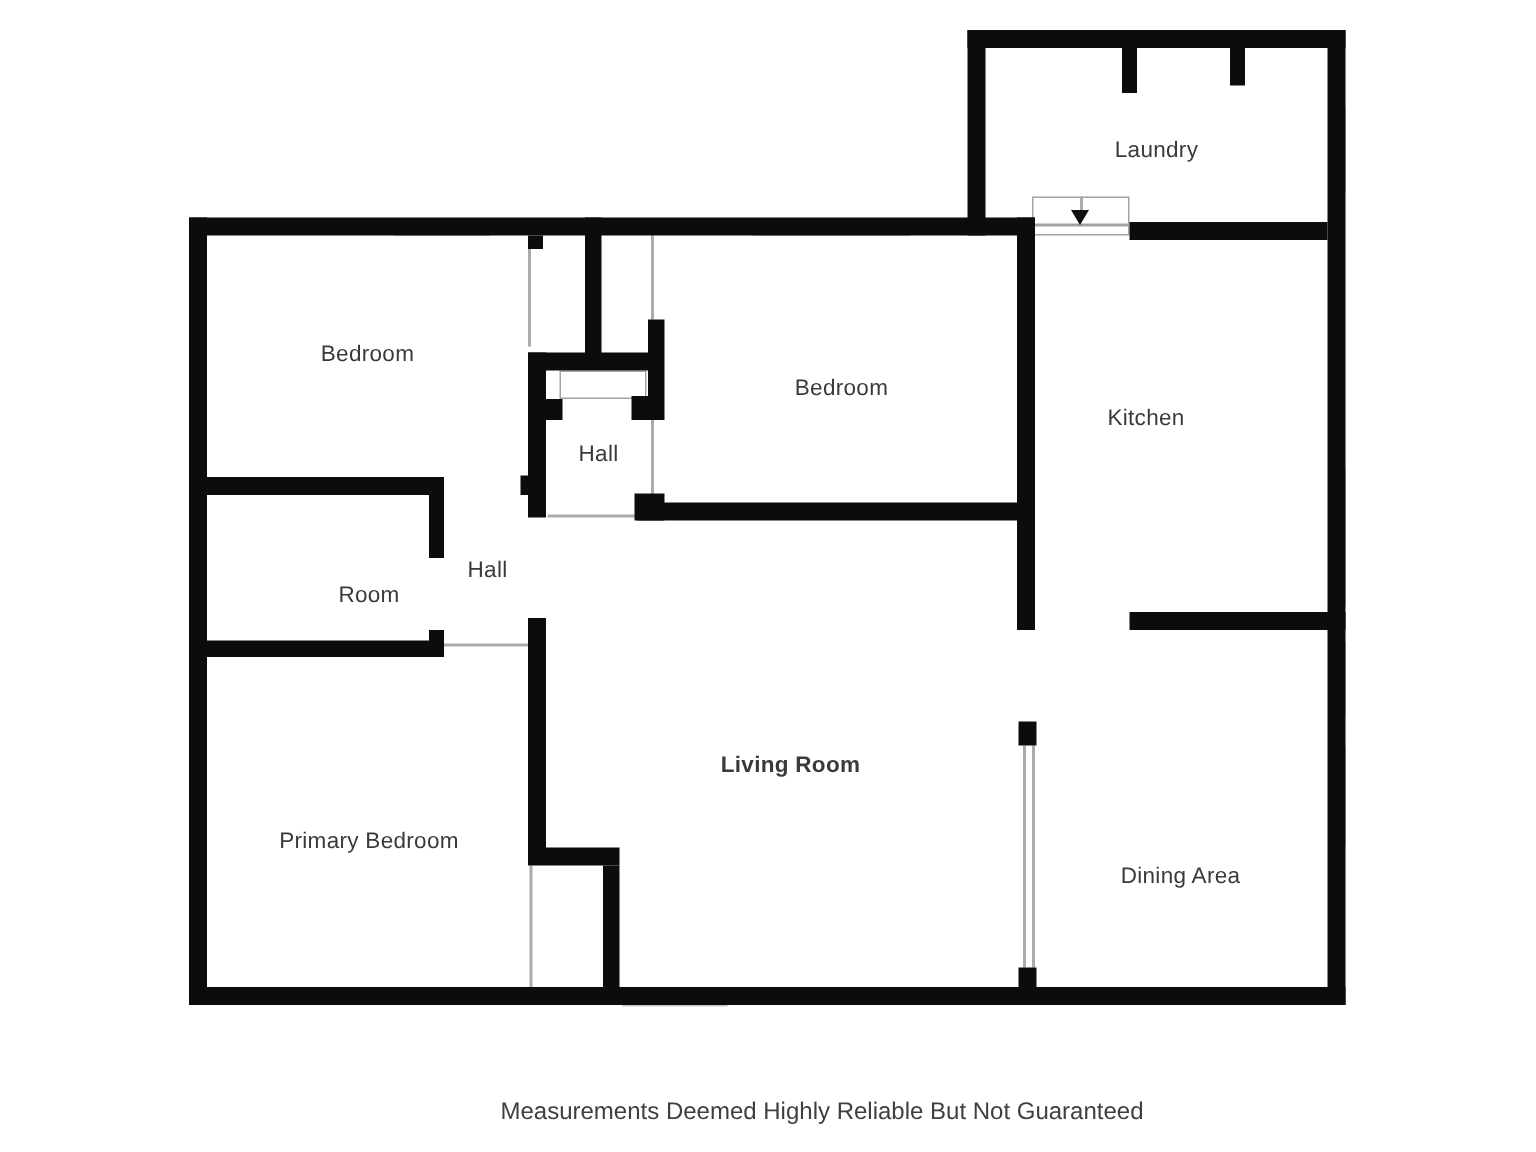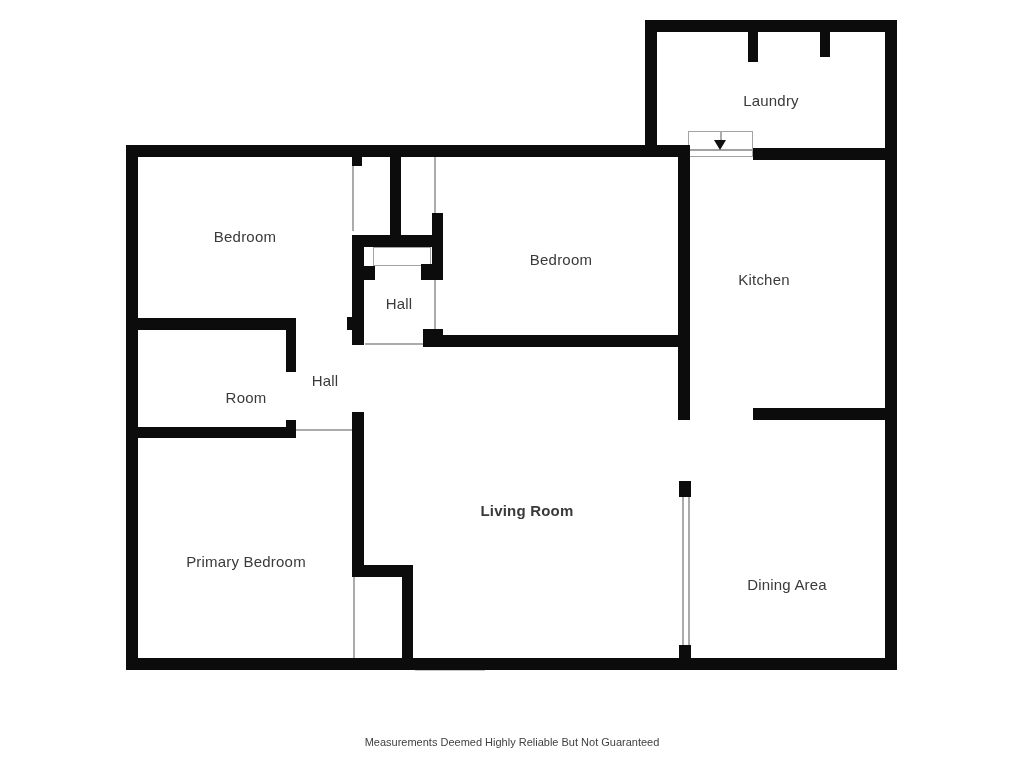--- a/index.html
+++ b/index.html
@@ -6,21 +6,21 @@
   #stage{position:relative;width:1024px;height:768px;background:#ffffff;overflow:hidden;
          font-family:"Liberation Sans","DejaVu Sans",sans-serif;}
   .wall{position:absolute;background:#0c0c0c;}
   .window{position:absolute;background:#ffffff;border:1.5px solid #8d8d8d;box-sizing:border-box;}
   .window .mid{position:absolute;background:#8d8d8d;}
   .tline{position:absolute;background:#ababab;}
   .trect{position:absolute;background:#ffffff;border:1px solid #a3a3a3;box-sizing:border-box;}
   .opening{position:absolute;background:#ffffff;border-top:1px solid #c6c6c6;border-bottom:1px solid #c6c6c6;box-sizing:border-box;}
   .room-label{position:absolute;transform:translate(-50%,-50%);font-size:15px;color:#3a3a3a;
               white-space:nowrap;letter-spacing:0.2px;}
-  .disclaimer{position:absolute;transform:translate(-50%,-50%);font-size:11px;color:#3f3f3f;white-space:nowrap;}
+  .disclaimer{position:absolute;transform:translate(-50%,-50%);font-size:16px;color:#3f3f3f;white-space:nowrap;margin-left:36px;}
   .arrow-down{position:absolute;width:0;height:0;border-left:6px solid transparent;
               border-right:6px solid transparent;border-top:10px solid #101010;
               transform:translate(-50%,0);}
 </style>
 </head>
 <body>
 
 <div id="stage">
     <div class="trect" style="left: 688px; top: 150px; width: 65px; height: 7px;"></div>
     <div class="trect" style="left: 688px; top: 131px; width: 65px; height: 19px;"></div>

